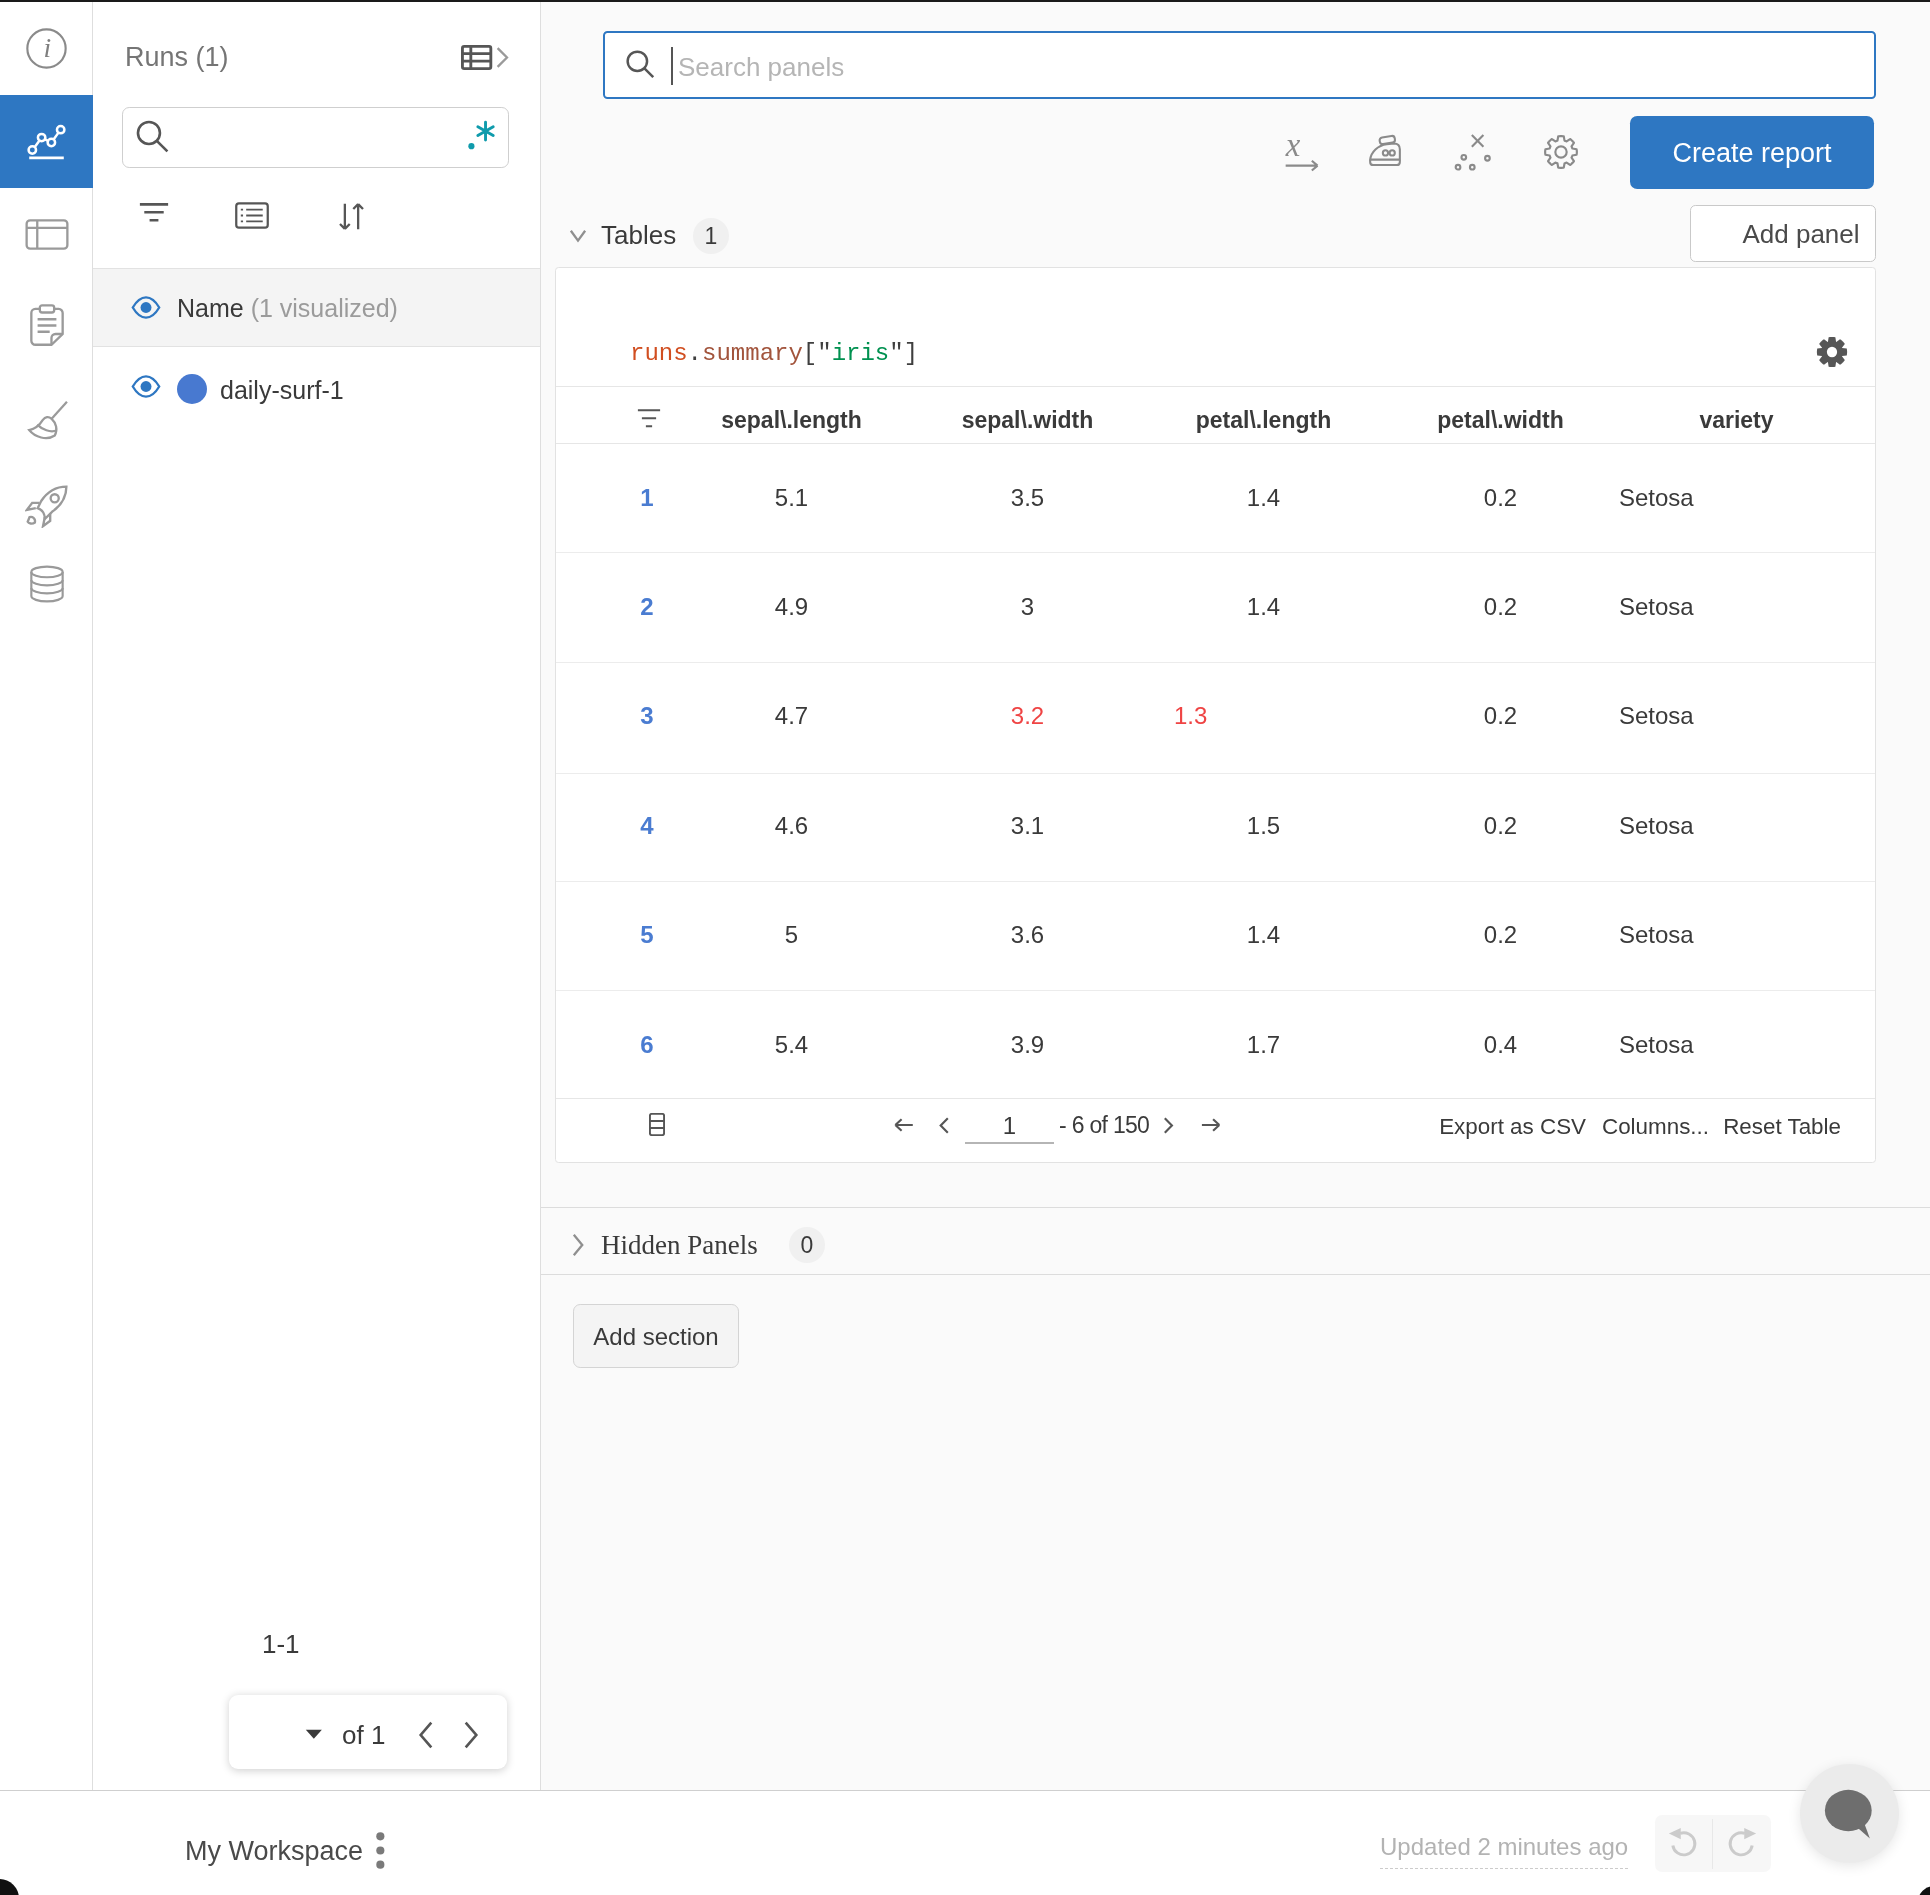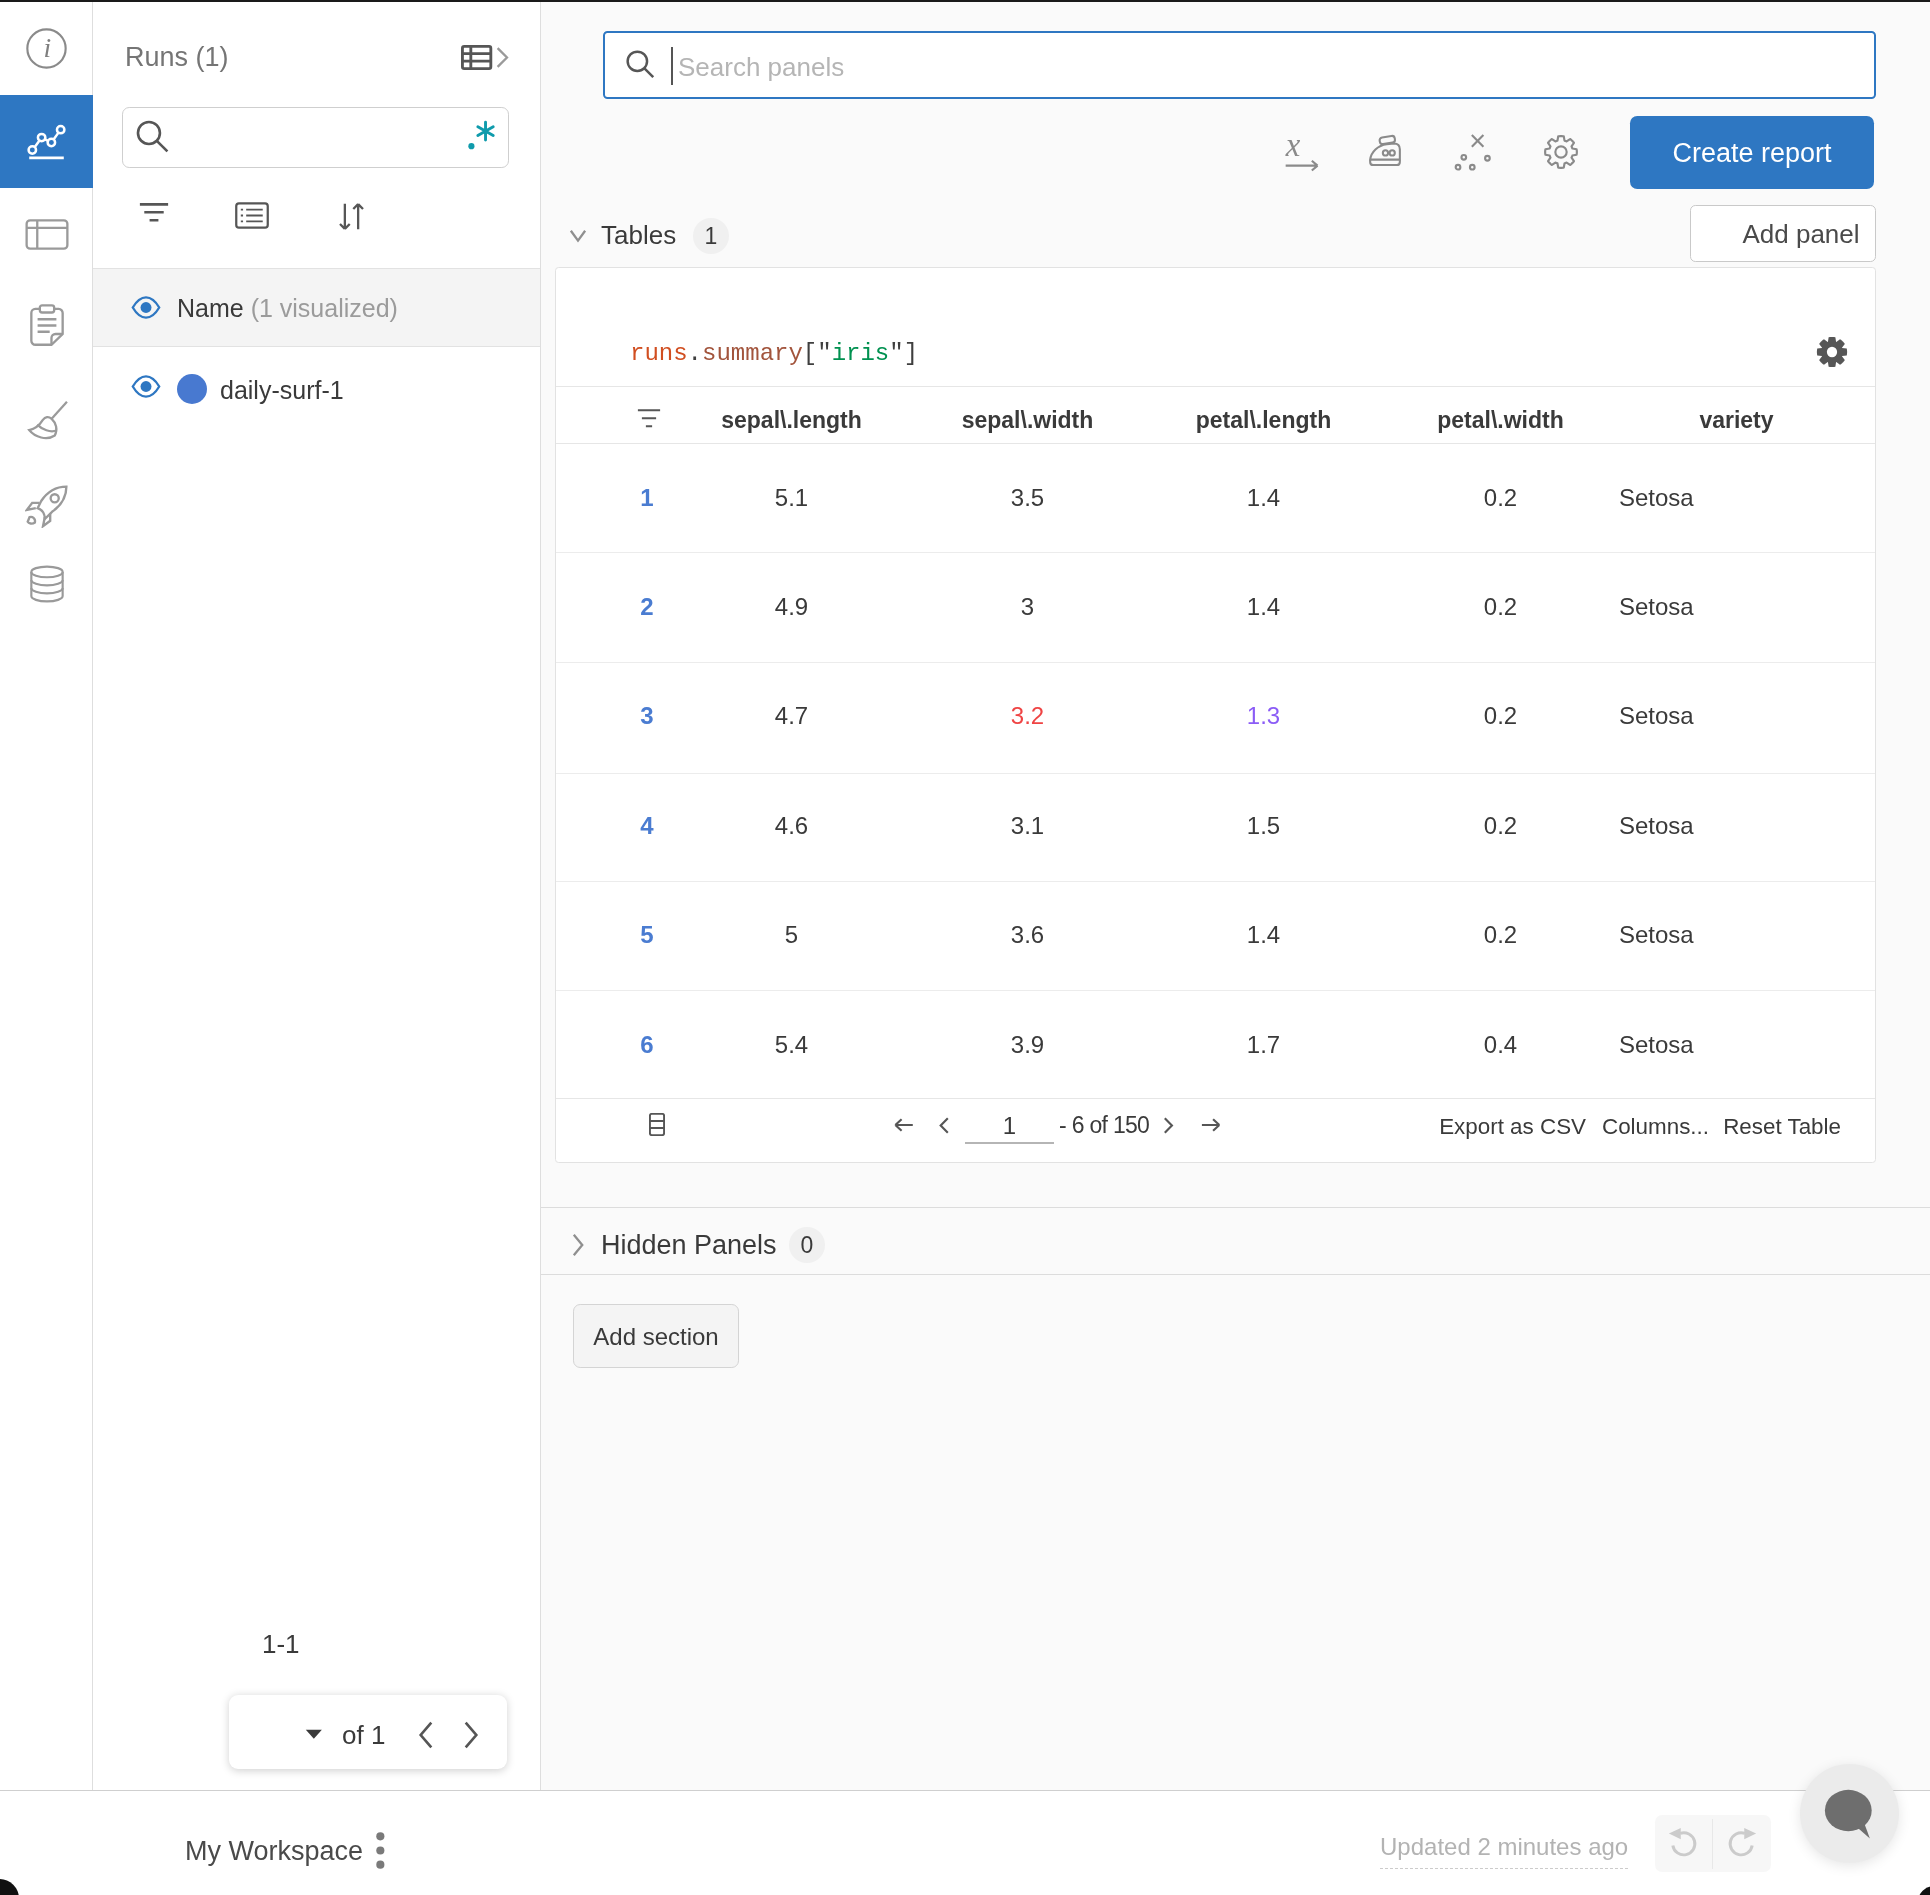--- a/index.html
+++ b/index.html
@@ -221,21 +221,21 @@
 <div class="abs" style="left:1619px;top:484px;font-size:24px;color:#3a3a3a;">Setosa</div>
 <div class="abs" style="left:632px;top:593px;width:30px;text-align:center;font-size:24px;font-weight:bold;color:#4a7cd1;">2</div>
 <div class="abs" style="left:702px;top:593px;width:179px;text-align:center;font-size:24px;color:#3a3a3a;">4.9</div>
 <div class="abs" style="left:938px;top:593px;width:179px;text-align:center;font-size:24px;color:#3a3a3a;">3</div>
 <div class="abs" style="left:1174px;top:593px;width:179px;text-align:center;font-size:24px;color:#3a3a3a;">1.4</div>
 <div class="abs" style="left:1411px;top:593px;width:179px;text-align:center;font-size:24px;color:#3a3a3a;">0.2</div>
 <div class="abs" style="left:1619px;top:593px;font-size:24px;color:#3a3a3a;">Setosa</div>
 <div class="abs" style="left:632px;top:702px;width:30px;text-align:center;font-size:24px;font-weight:bold;color:#4a7cd1;">3</div>
 <div class="abs" style="left:702px;top:702px;width:179px;text-align:center;font-size:24px;color:#3a3a3a;">4.7</div>
 <div class="abs" style="left:938px;top:702px;width:179px;text-align:center;font-size:24px;color:#ef4444;">3.2</div>
-<div class="abs" style="left:1174px;top:702px;width:179px;text-align:center;font-size:24px;color:#8b5cf6;">1.3</div>
+<div class="abs" style="left:1174px;top:702px;width:179px;text-align:left;font-size:24px;color:#ef4444;">1.3</div>
 <div class="abs" style="left:1411px;top:702px;width:179px;text-align:center;font-size:24px;color:#3a3a3a;">0.2</div>
 <div class="abs" style="left:1619px;top:702px;font-size:24px;color:#3a3a3a;">Setosa</div>
 <div class="abs" style="left:632px;top:812px;width:30px;text-align:center;font-size:24px;font-weight:bold;color:#4a7cd1;">4</div>
 <div class="abs" style="left:702px;top:812px;width:179px;text-align:center;font-size:24px;color:#3a3a3a;">4.6</div>
 <div class="abs" style="left:938px;top:812px;width:179px;text-align:center;font-size:24px;color:#3a3a3a;">3.1</div>
 <div class="abs" style="left:1174px;top:812px;width:179px;text-align:center;font-size:24px;color:#3a3a3a;">1.5</div>
 <div class="abs" style="left:1411px;top:812px;width:179px;text-align:center;font-size:24px;color:#3a3a3a;">0.2</div>
 <div class="abs" style="left:1619px;top:812px;font-size:24px;color:#3a3a3a;">Setosa</div>
 <div class="abs" style="left:632px;top:921px;width:30px;text-align:center;font-size:24px;font-weight:bold;color:#4a7cd1;">5</div>
 <div class="abs" style="left:702px;top:921px;width:179px;text-align:center;font-size:24px;color:#3a3a3a;">5</div>
@@ -276,18 +276,18 @@
     <path d="M1 10 H20.5 M20.5 10 L13.5 3.5 M20.5 10 L13.5 16.5"></path>
   </svg>
 <div class="abs" style="right:345px;top:1114px;font-size:22.4px;color:#3a3a3a;">Export as CSV</div>
 <div class="abs" style="right:222px;top:1114px;font-size:22.4px;color:#3a3a3a;">Columns...</div>
 <div class="abs" style="right:90px;top:1114px;font-size:22.4px;color:#3a3a3a;">Reset Table</div>
 
 <div class="abs" style="left:541px;top:1207px;width:1390px;height:68px;border-top:1.8px solid #dcdcdc;border-bottom:1.8px solid #dcdcdc;box-sizing:border-box;"></div>
 <svg class="abs" style="left:572px;top:1233px;" width="12.5" height="24" viewBox="0 0 14 27" fill="none" stroke="#8f8f8f" stroke-width="2.6">
     <path d="M2 2 L11.5 13.5 L2 25"></path>
   </svg>
-<div class="abs" style="left:601px;top:1230px;font-size:27px;color:#3a3a3a;">Hidden Panels</div>
+<div class="abs" style="left:601px;top:1230px;font-size:27px;color:#3a3a3a;font-family:Liberation Serif, serif;">Hidden Panels</div>
 <div class="abs" style="left:789px;top:1227px;width:36px;height:36px;border-radius:50%;background:#f0f0f0;text-align:center;line-height:36px;font-size:23px;color:#3a3a3a;">0</div>
 
 <div class="abs" style="left:573px;top:1304px;width:166px;height:64px;background:#f4f4f4;border:1.8px solid #d4d4d4;border-radius:7.2px;box-sizing:border-box;"></div>
 <div class="abs" style="left:573px;top:1323px;width:166px;text-align:center;font-size:24px;color:#3a3a3a;">Add section</div>
 
 
 </body></html>

